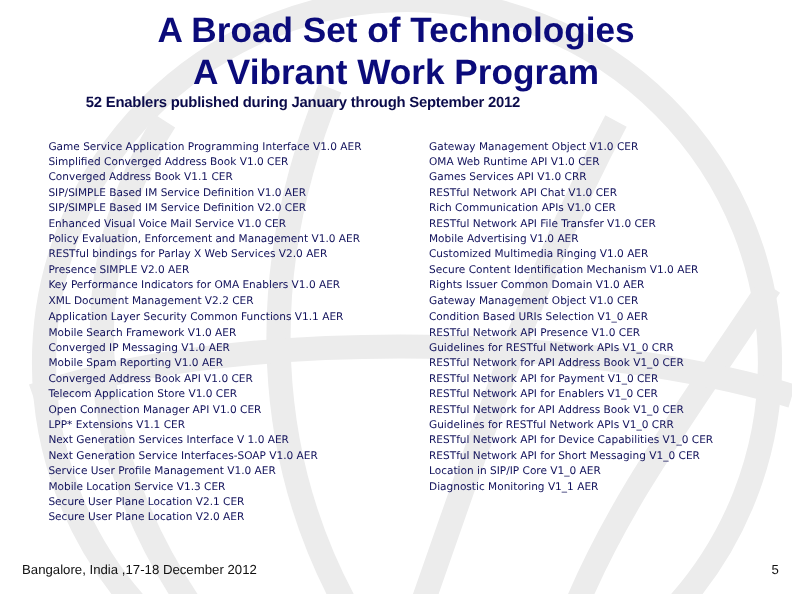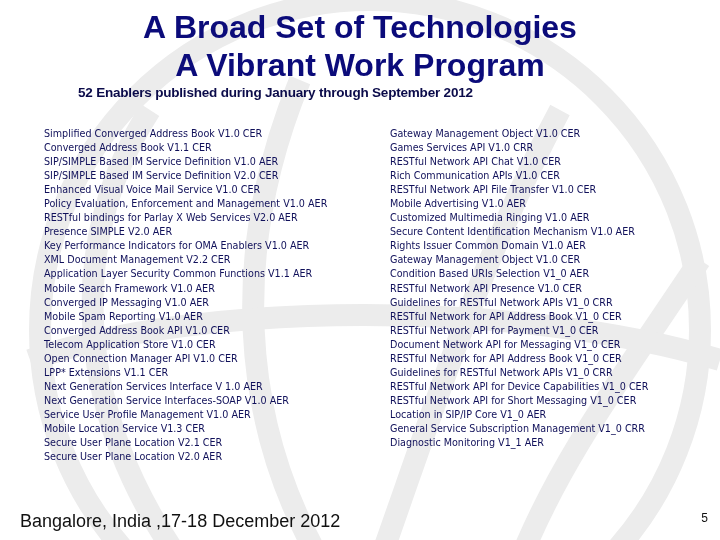--- a/index.html
+++ b/index.html
@@ -22,21 +22,21 @@
     .col {
       position: absolute; top: 127px; z-index: 1;
       font-family: "DejaVu Sans", sans-serif; font-size: 9.6px; color: #10105a;
       list-style: none; margin: 0; padding: 0;
     }
     .col li { white-space: nowrap; height: 14.05px; line-height: 14px; }
     .col-left { left: 44px; }
     .col-right { left: 390px; }
     .footer {
       position: absolute; left: 20px; top: 511px; z-index: 1;
-      font-family: "Liberation Sans", sans-serif; font-size: 18px; color: #111; text-align: right;
+      font-family: "Liberation Sans", sans-serif; font-size: 12px; color: #111; text-align: right;
     }
     .page-number {
       position: absolute; right: 12px; top: 511px; z-index: 1;
       font-family: "Liberation Sans", sans-serif; font-size: 12px; color: #111;
     }
   </style>
 </head>
 <body>
 
 <svg class="watermark" viewBox="0 0 720 540" xmlns="http://www.w3.org/2000/svg">
@@ -51,20 +51,21 @@
 </svg>
 
 <div class="title">
   <div>A Broad Set of Technologies</div>
   <div>A Vibrant Work Program</div>
 </div>
 
 <div class="subtitle">52 Enablers published during January through September 2012</div>
 
 <ul class="col col-left" id="left-list">
+    <li>Game Service Application Programming Interface V1.0 AER</li>
     <li>Simplified Converged Address Book V1.0 CER</li>
     <li>Converged Address Book V1.1 CER</li>
     <li>SIP/SIMPLE Based IM Service Definition V1.0 AER</li>
     <li>SIP/SIMPLE Based IM Service Definition V2.0 CER</li>
     <li>Enhanced Visual Voice Mail Service V1.0 CER</li>
     <li>Policy Evaluation, Enforcement and Management V1.0 AER</li>
     <li>RESTful bindings for Parlay X Web Services V2.0 AER</li>
     <li>Presence SIMPLE V2.0 AER</li>
     <li>Key Performance Indicators for OMA Enablers V1.0 AER</li>
     <li>XML Document Management V2.2 CER</li>
@@ -78,38 +79,38 @@
     <li>LPP* Extensions V1.1 CER</li>
     <li>Next Generation Services Interface V 1.0 AER</li>
     <li>Next Generation Service Interfaces-SOAP V1.0 AER</li>
     <li>Service User Profile Management V1.0 AER</li>
     <li>Mobile Location Service V1.3 CER</li>
     <li>Secure User Plane Location V2.1 CER</li>
     <li>Secure User Plane Location V2.0 AER</li>
   </ul>
 <ul class="col col-right" id="right-list">
     <li>Gateway Management Object V1.0 CER</li>
+    <li>OMA Web Runtime API V1.0 CER</li>
     <li>Games Services API V1.0 CRR</li>
     <li>RESTful Network API Chat V1.0 CER</li>
     <li>Rich Communication APIs V1.0 CER</li>
     <li>RESTful Network API File Transfer V1.0 CER</li>
     <li>Mobile Advertising V1.0 AER</li>
     <li>Customized Multimedia Ringing V1.0 AER</li>
     <li>Secure Content Identification Mechanism V1.0 AER</li>
     <li>Rights Issuer Common Domain V1.0 AER</li>
     <li>Gateway Management Object V1.0 CER</li>
     <li>Condition Based URIs Selection V1_0 AER</li>
     <li>RESTful Network API Presence V1.0 CER</li>
     <li>Guidelines for RESTful Network APIs V1_0 CRR</li>
     <li>RESTful Network for API Address Book V1_0 CER</li>
     <li>RESTful Network API for Payment V1_0 CER</li>
-    <li>Document Network API for Messaging V1_0 CER</li>
+    <li>RESTful Network API for Enablers V1_0 CER</li>
     <li>RESTful Network for API Address Book V1_0 CER</li>
     <li>Guidelines for RESTful Network APIs V1_0 CRR</li>
     <li>RESTful Network API for Device Capabilities V1_0 CER</li>
     <li>RESTful Network API for Short Messaging V1_0 CER</li>
     <li>Location in SIP/IP Core V1_0 AER</li>
-    <li>General Service Subscription Management V1_0 CRR</li>
     <li>Diagnostic Monitoring V1_1 AER</li>
   </ul>
 
 <div class="footer">Bangalore, India ,17-18 December 2012</div>
 <div class="page-number">5</div>
 
 </body></html>

